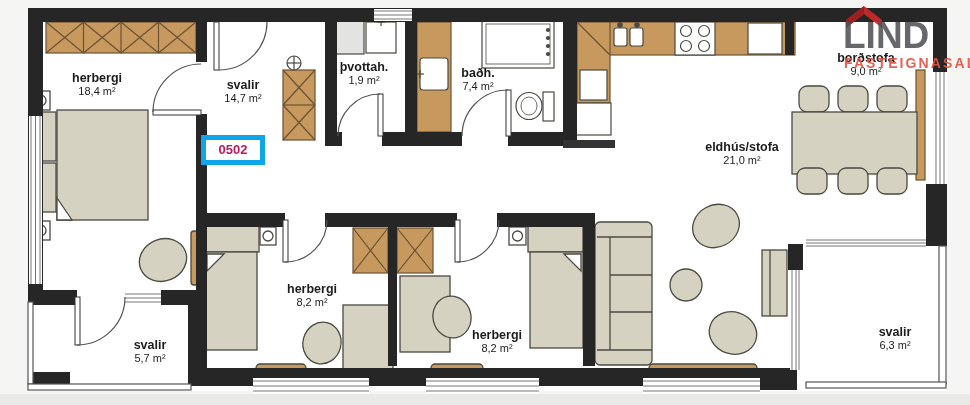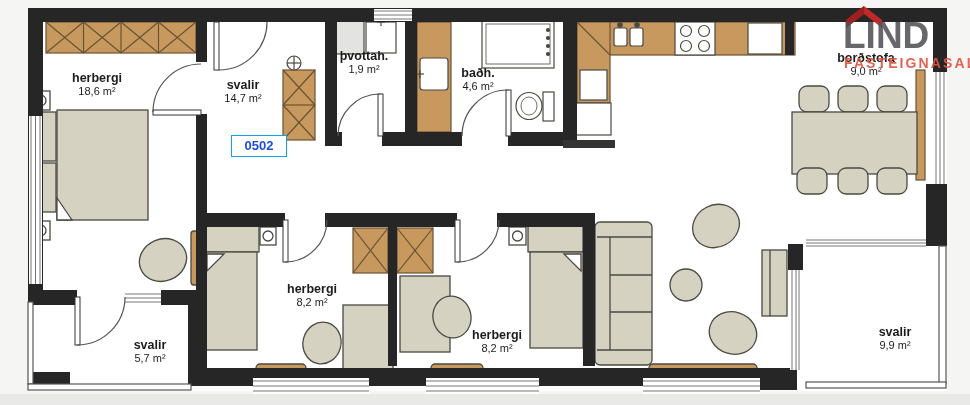--- a/index.html
+++ b/index.html
@@ -3,23 +3,23 @@
 <meta charset="utf-8">
 <style>
   html,body{margin:0;padding:0;background:#f5f5f4;}
   #stage{position:relative;width:970px;height:405px;overflow:hidden;
          font-family:"Liberation Sans", sans-serif;background:#f5f5f4;}
   #plan-svg{position:absolute;left:0;top:0;}
   .room-label{position:absolute;text-align:center;line-height:1.12;color:#1c1c1c;
               transform:translate(-50%,-50%);white-space:nowrap;pointer-events:none;}
   .room-name{font-weight:bold;font-size:12.5px;display:block;}
   .room-area{font-size:11px;display:block;}
-  .unit-box{position:absolute;left:231px;top:135px;width:54px;height:20px;
-            background:#fff;border:1px solid #0ea5e9;font-size:13px;font-weight:600;
-            color:#1d4ed8;text-align:center;line-height:20px;}
+  .unit-box{position:absolute;left:201px;top:135px;width:54px;height:20px;
+            background:#fff;border:5px solid #0ea5e9;font-size:13px;font-weight:600;
+            color:#be185d;text-align:center;line-height:20px;}
   #logo{position:absolute;left:841px;top:2px;width:130px;height:72px;pointer-events:none;}
   #logo .brand{position:absolute;left:2px;top:13px;font-size:37px;font-weight:bold;
                letter-spacing:0px;color:rgba(80,80,85,0.87);}
   #logo .tagline{position:absolute;left:3px;top:53px;font-size:14px;font-weight:bold;
                  letter-spacing:2.1px;color:rgba(224,86,67,0.92);}
   #logo .house{position:absolute;left:4px;top:3px;}
   .bottom-band{position:absolute;left:0;top:394px;width:970px;height:11px;background:#e9e9e7;}
 </style>
 </head>
 <body>
@@ -307,53 +307,57 @@
       <path d="M508,90 A46,46 0 0 0 462,136"></path>
       <path d="M285,262 A42,42 0 0 0 327,220"></path>
       <path d="M457,262 A42,42 0 0 0 499,220"></path>
       <path d="M77,345 A48,48 0 0 0 125,297"></path>
     </g>
   </g>
 </svg>
 
   <div class="room-label" style="left:97px;top:84px">
     <span class="room-name">herbergi</span>
-    <span class="room-area">18,6 m²</span>
+    <span class="room-area">18,4 m²</span>
   </div>
   <div class="room-label" style="left:243px;top:91px">
     <span class="room-name">svalir</span>
     <span class="room-area">14,7 m²</span>
   </div>
-  <div class="room-label" style="left:364px;top:62px">
+  <div class="room-label" style="left:364px;top:73px">
     <span class="room-name">þvottah.</span>
     <span class="room-area">1,9 m²</span>
   </div>
   <div class="room-label" style="left:478px;top:79px">
     <span class="room-name">baðh.</span>
-    <span class="room-area">4,6 m²</span>
+    <span class="room-area">7,4 m²</span>
   </div>
   <div class="room-label" style="left:866px;top:64px">
     <span class="room-name">borðstofa</span>
     <span class="room-area">9,0 m²</span>
   </div>
+  <div class="room-label" style="left:742px;top:153px">
+    <span class="room-name">eldhús/stofa</span>
+    <span class="room-area">21,0 m²</span>
+  </div>
   <div class="room-label" style="left:312px;top:295px">
     <span class="room-name">herbergi</span>
     <span class="room-area">8,2 m²</span>
   </div>
   <div class="room-label" style="left:497px;top:341px">
     <span class="room-name">herbergi</span>
     <span class="room-area">8,2 m²</span>
   </div>
   <div class="room-label" style="left:150px;top:351px">
     <span class="room-name">svalir</span>
     <span class="room-area">5,7 m²</span>
   </div>
   <div class="room-label" style="left:895px;top:338px">
     <span class="room-name">svalir</span>
-    <span class="room-area">9,9 m²</span>
+    <span class="room-area">6,3 m²</span>
   </div>
 
   <div class="unit-box">0502</div>
 
   <div id="logo">
     <svg class="house" width="40" height="24" viewBox="0 0 40 24">
       <polygon points="1,15 19,1 37,15 37,23 19,9 1,23" fill="#c8292a" opacity="0.95"></polygon>
       <polygon points="1,15 19,1 19,9 1,23" fill="#9c1f20" opacity="0.95"></polygon>
     </svg>
     <span class="brand">LIND</span>

